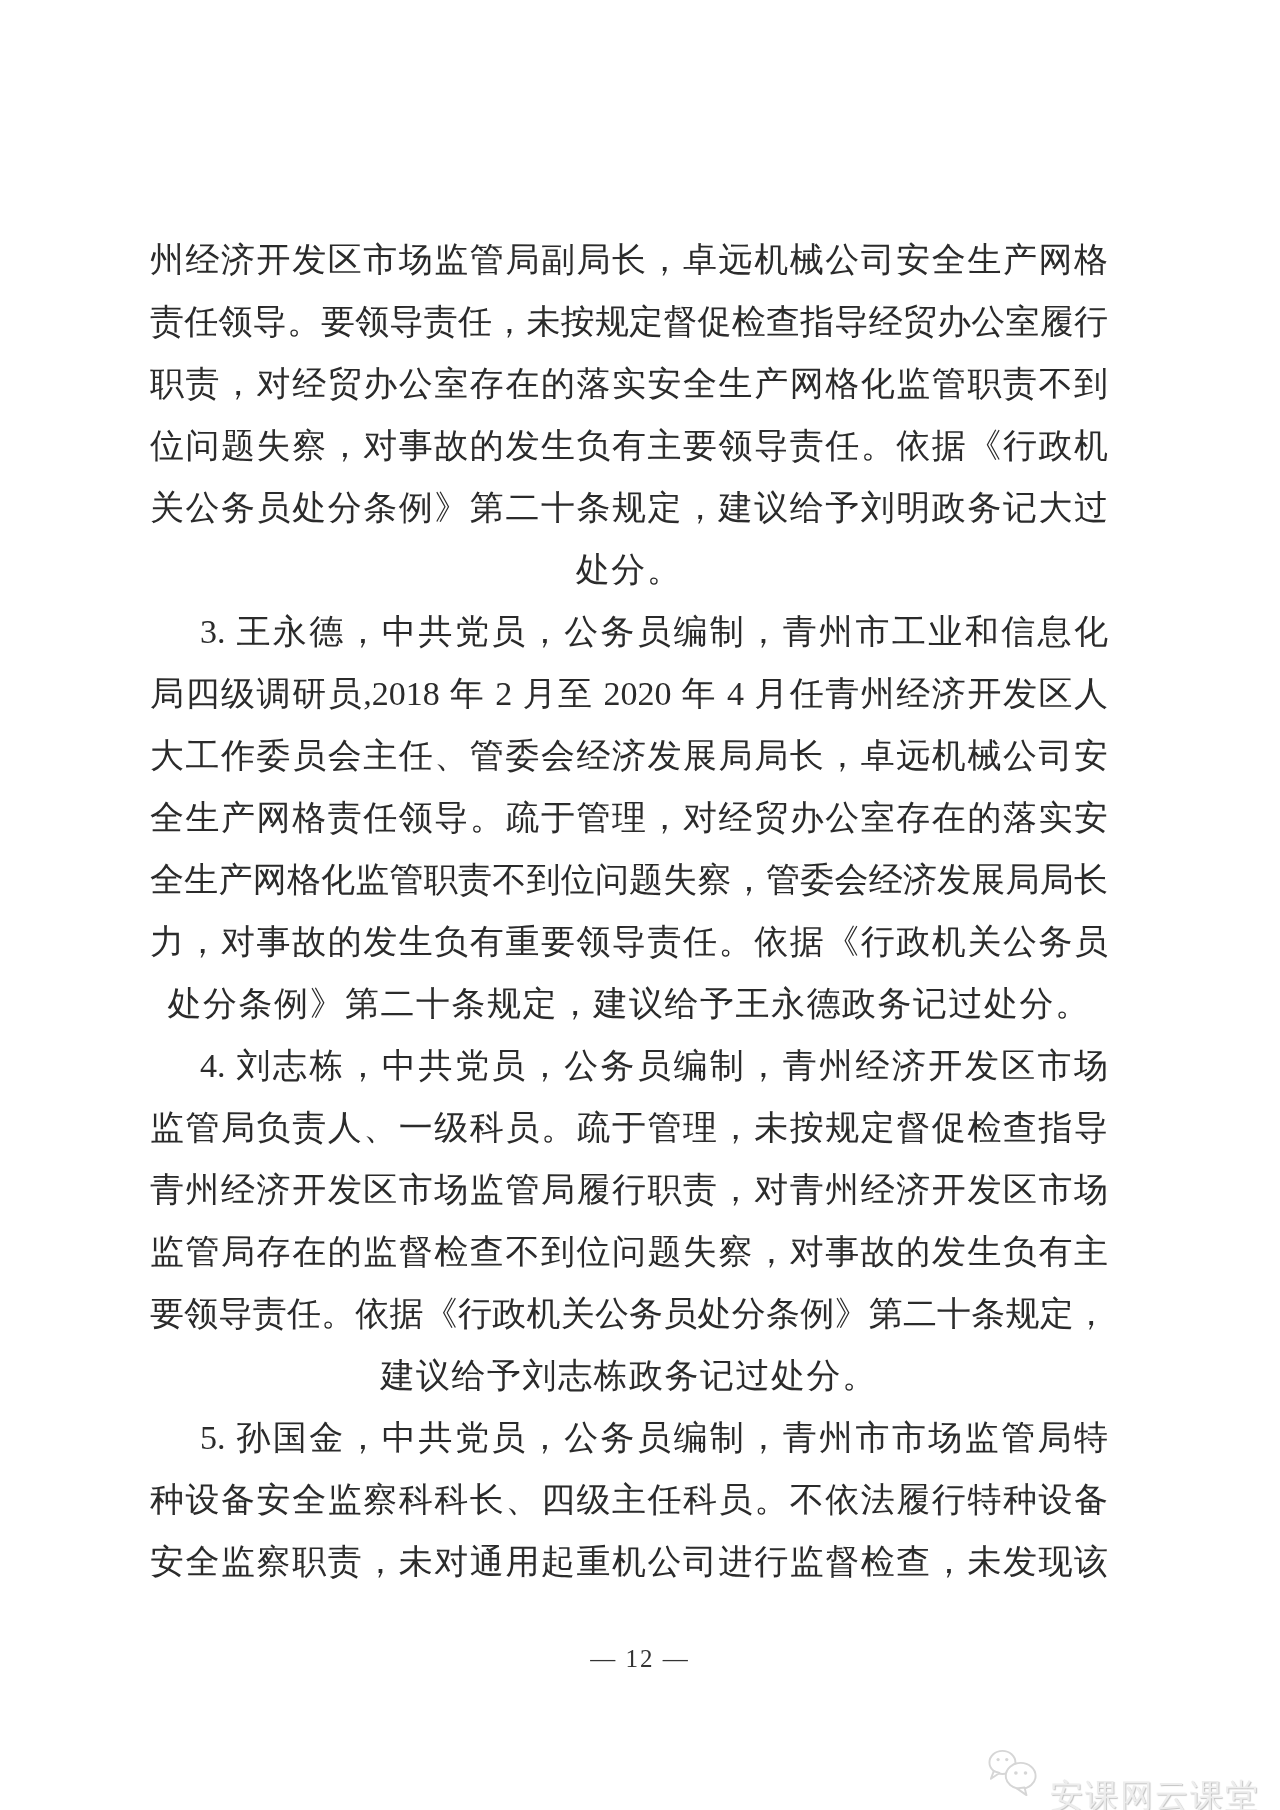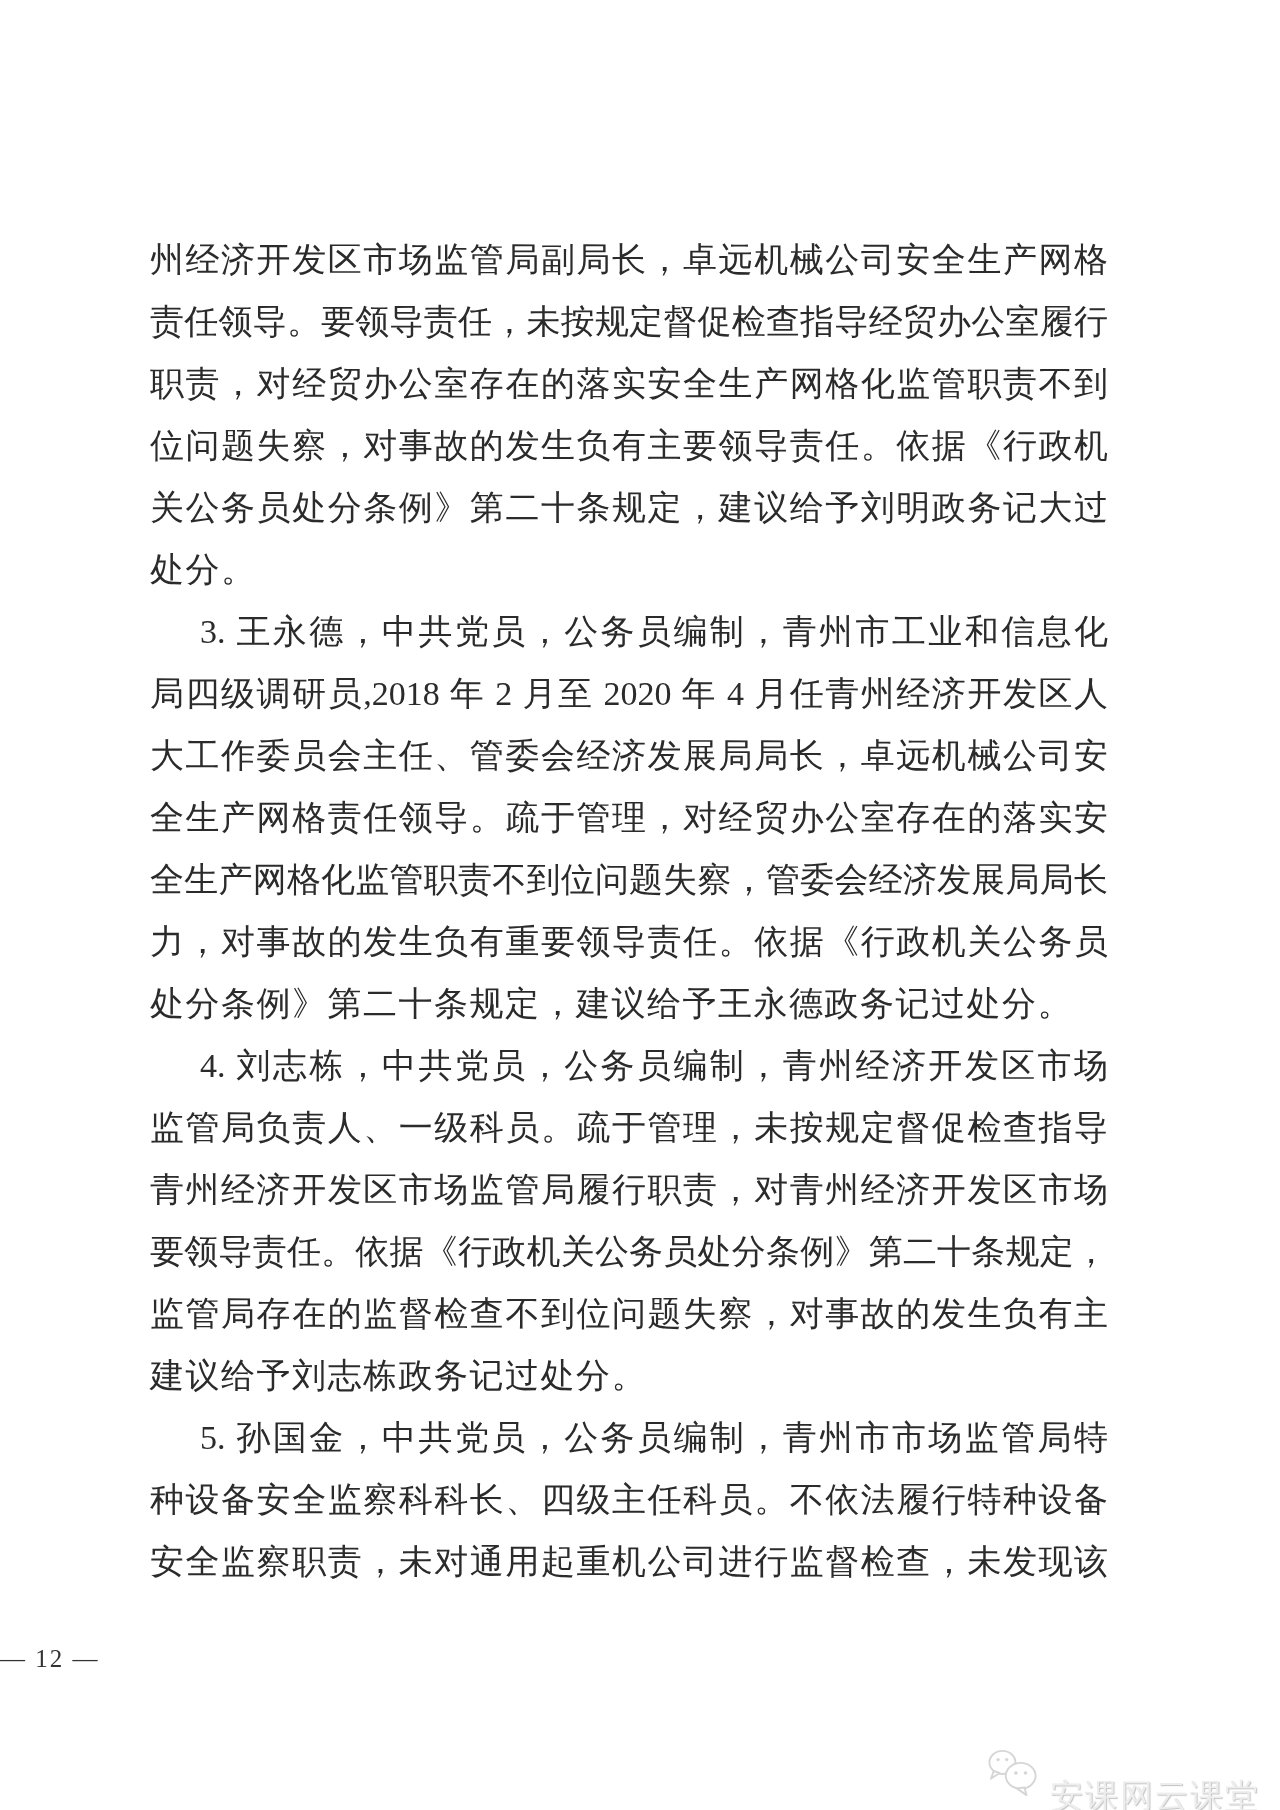--- a/index.html
+++ b/index.html
@@ -37,33 +37,33 @@
   
   .line.full{
     text-align:justify;
     text-align-last:justify;
     text-justify:inter-character;
     white-space:normal;
     overflow:hidden;
   }
   
   .line.pend{
-    text-align:left;
+    text-align:center;
     letter-spacing:1.5px;
   }
   
   .line.indent{
     text-indent:50px;
   }
   .page-number{
     position:absolute;
     left:0;
     top:1645px;
     width:1280px;
-    text-align:left;
+    text-align:center;
     font-size:25px;
     color:#333333;
     letter-spacing:2px;
   }
   .watermark{
     position:absolute;
     left:984px;
     top:1726px;
     display:flex;
     align-items:center;
@@ -98,22 +98,22 @@
     <div class="line full indent">3. 王永德，中共党员，公务员编制，青州市工业和信息化</div>
     <div class="line full">局四级调研员,2018 年 2 月至 2020 年 4 月任青州经济开发区人</div>
     <div class="line full">大工作委员会主任、管委会经济发展局局长，卓远机械公司安</div>
     <div class="line full">全生产网格责任领导。疏于管理，对经贸办公室存在的落实安</div>
     <div class="line full">全生产网格化监管职责不到位问题失察，管委会经济发展局局长</div>
     <div class="line full">力，对事故的发生负有重要领导责任。依据《行政机关公务员</div>
     <div class="line pend">处分条例》第二十条规定，建议给予王永德政务记过处分。</div>
     <div class="line full indent">4. 刘志栋，中共党员，公务员编制，青州经济开发区市场</div>
     <div class="line full">监管局负责人、一级科员。疏于管理，未按规定督促检查指导</div>
     <div class="line full">青州经济开发区市场监管局履行职责，对青州经济开发区市场</div>
+    <div class="line full">监管局存在的监督检查不到位问题失察，对事故的发生负有主</div>
     <div class="line full">要领导责任。依据《行政机关公务员处分条例》第二十条规定，</div>
-    <div class="line full">监管局存在的监督检查不到位问题失察，对事故的发生负有主</div>
     <div class="line pend">建议给予刘志栋政务记过处分。</div>
     <div class="line full indent">5. 孙国金，中共党员，公务员编制，青州市市场监管局特</div>
     <div class="line full">种设备安全监察科科长、四级主任科员。不依法履行特种设备</div>
     <div class="line full">安全监察职责，未对通用起重机公司进行监督检查，未发现该</div>
   </div>
 
   <div class="page-number">— 12 —</div>
 
   <div class="watermark">
     <span class="logo">

